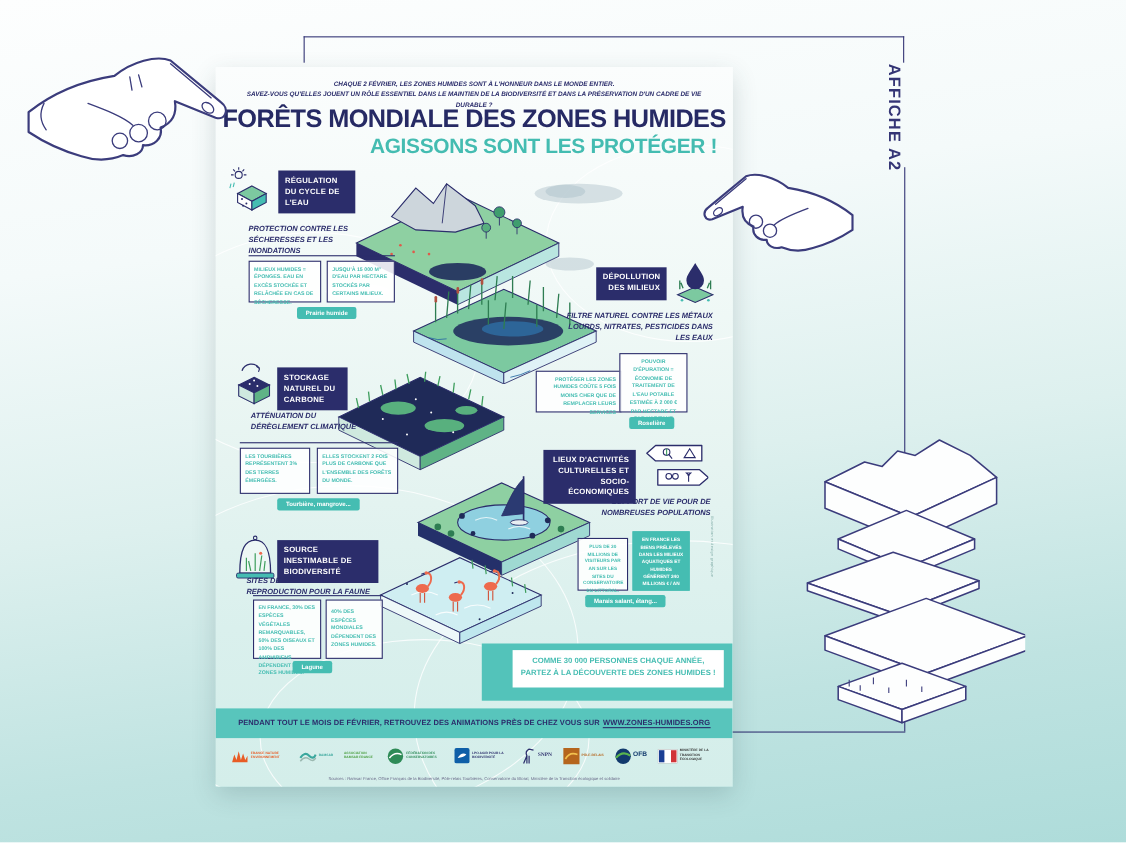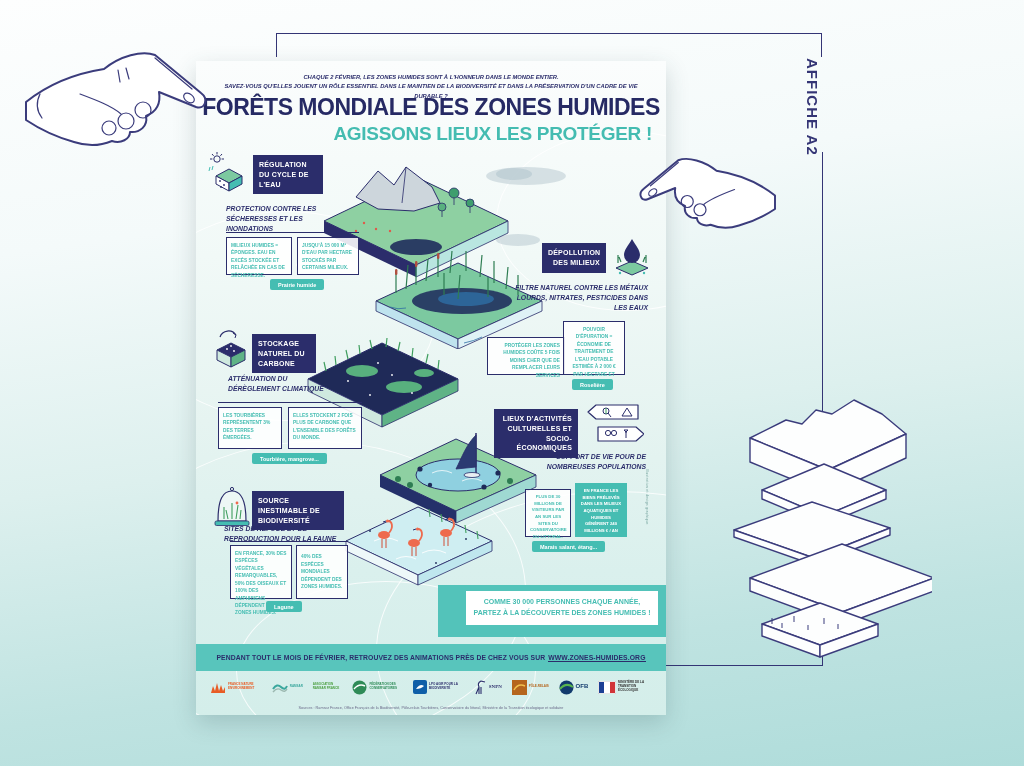--- a/index.html
+++ b/index.html
@@ -123,21 +123,21 @@
     <div class="abs contour" style="left:180px; top:430px; width:480px; height:320px;"></div>
     <div class="abs contour" style="left:-60px; top:150px; width:300px; height:210px;"></div>
     <div class="abs contour" style="left:300px; top:70px; width:260px; height:180px;"></div>
     <div class="abs contour" style="left:40px; top:520px; width:300px; height:180px;"></div>
 
     <div class="abs intro">
       <div>CHAQUE 2 FÉVRIER, LES ZONES HUMIDES SONT À L'HONNEUR DANS LE MONDE ENTIER.</div>
       <div>SAVEZ-VOUS QU'ELLES JOUENT UN RÔLE ESSENTIEL DANS LE MAINTIEN DE LA BIODIVERSITÉ ET DANS LA PRÉSERVATION D'UN CADRE DE VIE DURABLE ?</div>
     </div>
     <div class="abs poster-title">FORÊTS MONDIALE DES ZONES HUMIDES</div>
-    <div class="abs poster-subtitle">AGISSONS LIEUX LES PROTÉGER !</div>
+    <div class="abs poster-subtitle">AGISSONS SONT LES PROTÉGER !</div>
 
     <svg class="abs" style="left:288px; top:104px;" width="84" height="22" viewBox="0 0 84 22">
       <ellipse cx="42" cy="11" rx="40" ry="9" fill="#b9cbd2" opacity=".55"></ellipse>
       <ellipse cx="30" cy="9" rx="18" ry="6" fill="#a9bec7" opacity=".45"></ellipse>
     </svg>
     <svg class="abs" style="left:298px; top:172px;" width="48" height="14" viewBox="0 0 48 14">
       <ellipse cx="24" cy="7" rx="22" ry="6" fill="#b9cbd2" opacity=".55"></ellipse>
     </svg>
     <svg class="abs" style="left:98px; top:196px;" width="62" height="16" viewBox="0 0 62 16">
       <ellipse cx="31" cy="8" rx="29" ry="7" fill="#ffffff"></ellipse>

